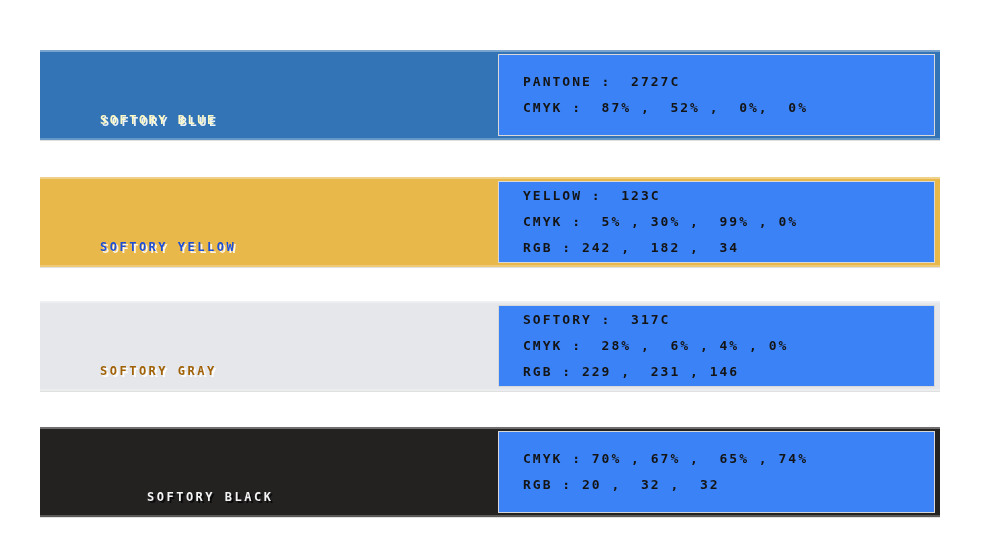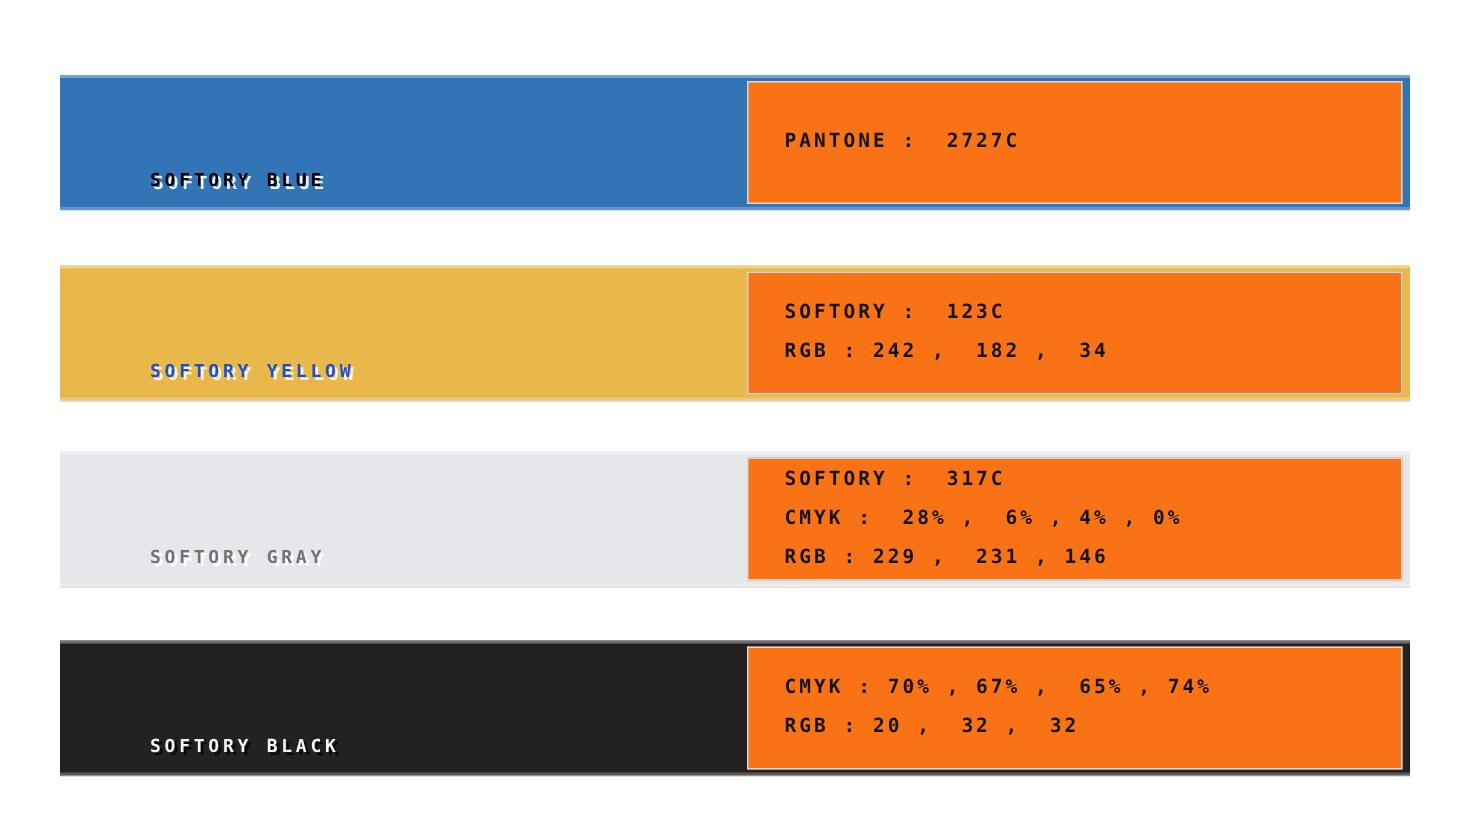--- a/index.html
+++ b/index.html
@@ -31,32 +31,32 @@
 
   .swatch-label {
     position: absolute;
     left: 60px;
     bottom: 13px;
     font-size: 12px;
     font-weight: bold;
     letter-spacing: 2.5px;
     white-space: pre;
   }
-  .row-blue   .swatch-label { color: #000000; text-shadow: 2px 2px 0 rgba(255,255,255,0.9); }
+  .row-blue   .swatch-label { color: #fef9c3; text-shadow: 2px 2px 0 rgba(255,255,255,0.9); }
   .row-yellow .swatch-label { color: #1d4ed8; text-shadow: 2px 2px 0 rgba(255,255,255,0.85); }
-  .row-gray   .swatch-label { color: #737373; text-shadow: 2px 2px 0 #ffffff; }
-  .row-black  .swatch-label { color: #f4f4f4; text-shadow: 2px 2px 0 rgba(0,0,0,0.7); }
+  .row-gray   .swatch-label { color: #a16207; text-shadow: 2px 2px 0 #ffffff; }
+  .row-black  .swatch-label { color: #f4f4f4; text-shadow: 2px 2px 0 rgba(0,0,0,0.7); margin-left: 47px; }
 
   .info-box {
     position: absolute;
     top: 4px;
     bottom: 4px;
     left: 458px;
     right: 5px;
-    background: #f97316;
+    background: #3b82f6;
     border: 1px solid #d8d8d8;
     box-sizing: border-box;
     display: flex;
     flex-direction: column;
     justify-content: center;
     padding-left: 24px;
   }
   .info-line {
     font-size: 13px;
     font-weight: bold;
@@ -68,27 +68,29 @@
 </style>
 </head>
 <body>
 
 <div class="page">
 
   <div class="swatch row-blue" style="background-color: rgb(50, 116, 182);">
     <span class="swatch-label">SOFTORY BLUE</span>
     <div class="info-box">
       <div class="info-line">PANTONE :  2727C</div>
+      <div class="info-line">CMYK :  87% ,  52% ,  0%,  0%</div>
     </div>
   </div>
 
   <div class="swatch row-yellow" style="background-color: rgb(233, 184, 75);">
     <span class="swatch-label">SOFTORY YELLOW</span>
     <div class="info-box">
-      <div class="info-line">SOFTORY :  123C</div>
+      <div class="info-line">YELLOW :  123C</div>
+      <div class="info-line">CMYK :  5% , 30% ,  99% , 0%</div>
       <div class="info-line">RGB : 242 ,  182 ,  34</div>
     </div>
   </div>
 
   <div class="swatch row-gray" style="background-color: rgb(229, 231, 234);">
     <span class="swatch-label">SOFTORY GRAY</span>
     <div class="info-box">
       <div class="info-line">SOFTORY :  317C</div>
       <div class="info-line">CMYK :  28% ,  6% , 4% , 0%</div>
       <div class="info-line">RGB : 229 ,  231 , 146</div>

